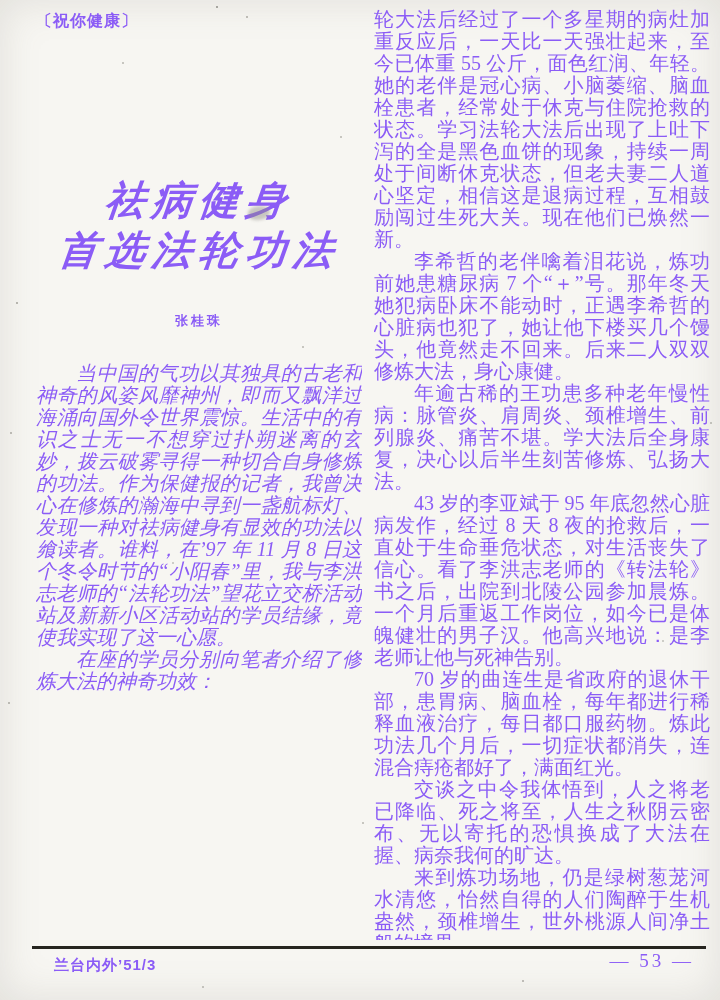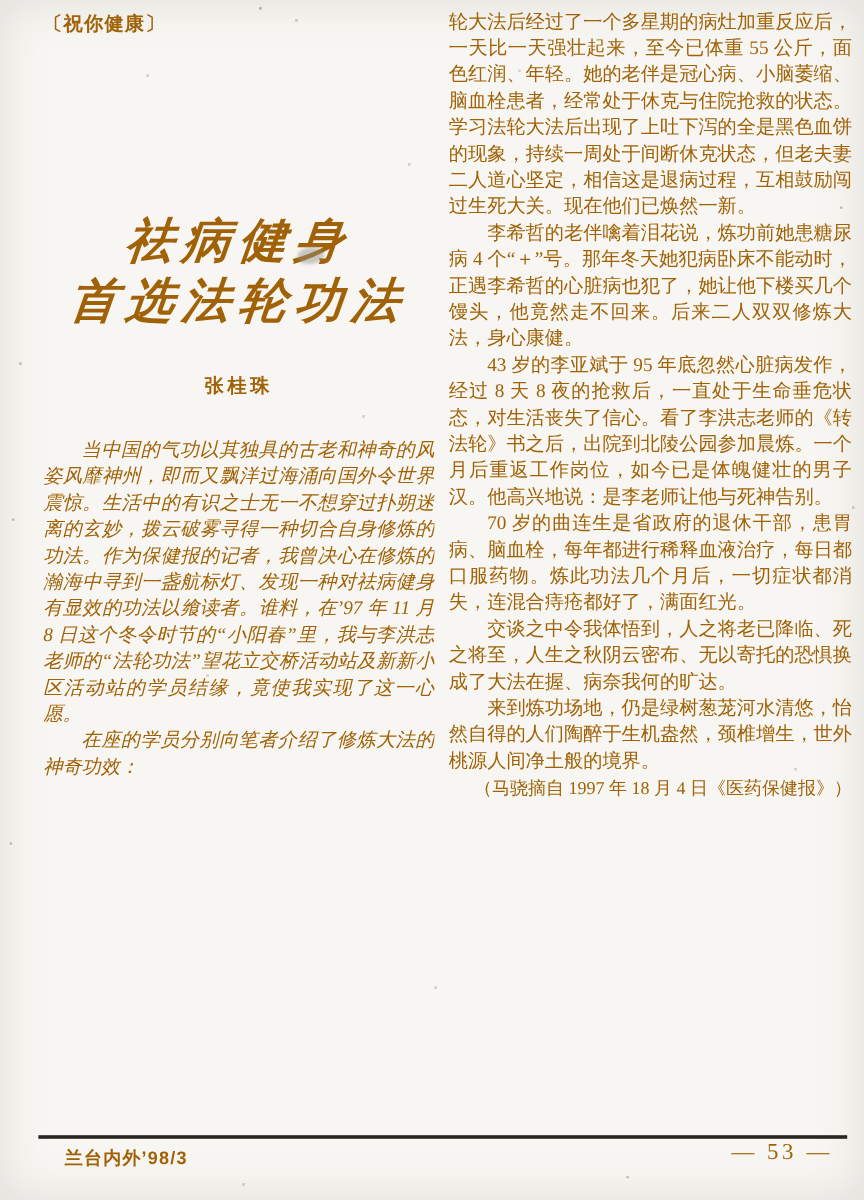--- a/index.html
+++ b/index.html
@@ -6,21 +6,21 @@
     margin: 0;
     padding: 0;
     background: #d8d6d0;
   }
   .page {
     position: relative;
     width: 720px;
     height: 1000px;
     margin: 0 auto;
     background: #f7f6f2;
-    color: #a16207;
+    color: #8b5cf6;
     font-family: "Liberation Serif", serif;
     overflow: hidden;
     box-shadow: inset 0 0 40px rgba(120,115,105,0.18);
   }
   .col-left {
     position: absolute;
     left: 36px;
     top: 10px;
     width: 326px;
     height: 928px;
@@ -63,32 +63,32 @@
     height: 14px;
     background: #8f8d85;
     border-radius: 45% 60% 50% 55%;
     filter: blur(1.5px);
     opacity: 0.45;
     transform: rotate(-12deg);
   }
   .author {
     margin-top: 36px;
     text-align: center;
-    font-size: 16px;
+    font-size: 13px;
     font-weight: 600;
     letter-spacing: 3px;
     font-family: "Liberation Sans", sans-serif;
   }
   .body-text {
     margin-top: 32px;
     font-style: italic;
   }
   .para {
     margin: 0;
-    font-size: 16px;
+    font-size: 20px;
     line-height: 22px;
     text-align: justify;
     text-justify: inter-ideograph;
     text-indent: 2em;
   }
   .para.no-indent {
     text-indent: 0;
   }
   .cite {
     margin: 0;
@@ -167,25 +167,26 @@
     <div class="body-text">
       <p class="para">当中国的气功以其独具的古老和神奇的风姿风靡神州，即而又飘洋过海涌向国外令世界震惊。生活中的有识之士无一不想穿过扑朔迷离的玄妙，拨云破雾寻得一种切合自身修炼的功法。作为保健报的记者，我曾决心在修炼的瀚海中寻到一盏航标灯、发现一种对祛病健身有显效的功法以飨读者。谁料，在’97 年 11 月 8 日这个冬令时节的“小阳春”里，我与李洪志老师的“法轮功法”望花立交桥活动站及新新小区活动站的学员结缘，竟使我实现了这一心愿。</p>
       <p class="para">在座的学员分别向笔者介绍了修炼大法的神奇功效：</p>
     </div>
   </div>
 
   <div class="ink-smudge"></div>
 
   <div class="col-right">
     <p class="para no-indent">轮大法后经过了一个多星期的病灶加重反应后，一天比一天强壮起来，至今已体重 55 公斤，面色红润、年轻。她的老伴是冠心病、小脑萎缩、脑血栓患者，经常处于休克与住院抢救的状态。学习法轮大法后出现了上吐下泻的全是黑色血饼的现象，持续一周处于间断休克状态，但老夫妻二人道心坚定，相信这是退病过程，互相鼓励闯过生死大关。现在他们已焕然一新。</p>
-    <p class="para">李希哲的老伴噙着泪花说，炼功前她患糖尿病 4 个“＋”号。那年冬天她犯病卧床不能动时，正遇李希哲的心脏病也犯了，她让他下楼买几个馒头，他竟然走不回来。后来二人双双修炼大法，身心康健。</p>
+    <p class="para">李希哲的老伴噙着泪花说，炼功前她患糖尿病 7 个“＋”号。那年冬天她犯病卧床不能动时，正遇李希哲的心脏病也犯了，她让他下楼买几个馒头，他竟然走不回来。后来二人双双修炼大法，身心康健。</p>
+    <p class="para">年逾古稀的王功患多种老年慢性病：脉管炎、肩周炎、颈椎增生、前列腺炎、痛苦不堪。学大法后全身康复，决心以后半生刻苦修炼、弘扬大法。</p>
     <p class="para">43 岁的李亚斌于 95 年底忽然心脏病发作，经过 8 天 8 夜的抢救后，一直处于生命垂危状态，对生活丧失了信心。看了李洪志老师的《转法轮》书之后，出院到北陵公园参加晨炼。一个月后重返工作岗位，如今已是体魄健壮的男子汉。他高兴地说：是李老师让他与死神告别。</p>
     <p class="para">70 岁的曲连生是省政府的退休干部，患胃病、脑血栓，每年都进行稀释血液治疗，每日都口服药物。炼此功法几个月后，一切症状都消失，连混合痔疮都好了，满面红光。</p>
     <p class="para">交谈之中令我体悟到，人之将老已降临、死之将至，人生之秋阴云密布、无以寄托的恐惧换成了大法在握、病奈我何的旷达。</p>
     <p class="para">来到炼功场地，仍是绿树葱茏河水清悠，怡然自得的人们陶醉于生机盎然，颈椎增生，世外桃源人间净土般的境界。</p>
     <p class="cite">（马骁摘自 1997 年 18 月 4 日《医药保健报》）</p>
   </div>
 
   <div class="footer-rule"></div>
-  <div class="footer-journal">兰台内外’98/3</div>
+  <div class="footer-journal">兰台内外’51/3</div>
   <div class="footer-page">— 53 —</div>
 
 </div>
 
 </body></html>

